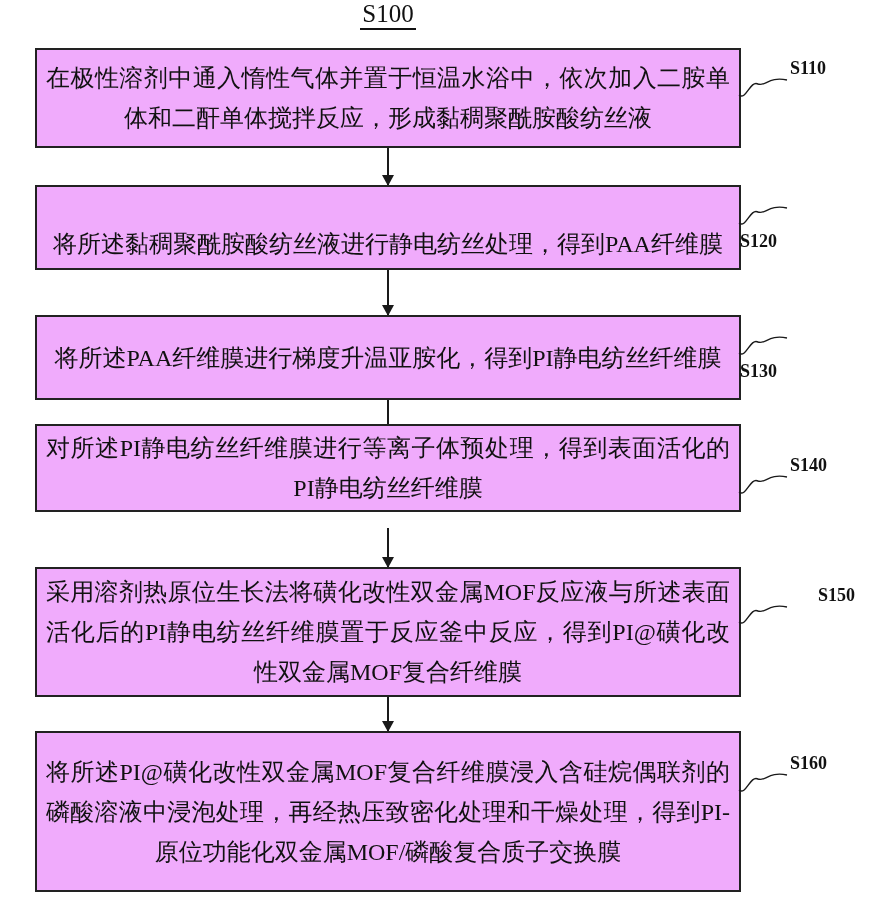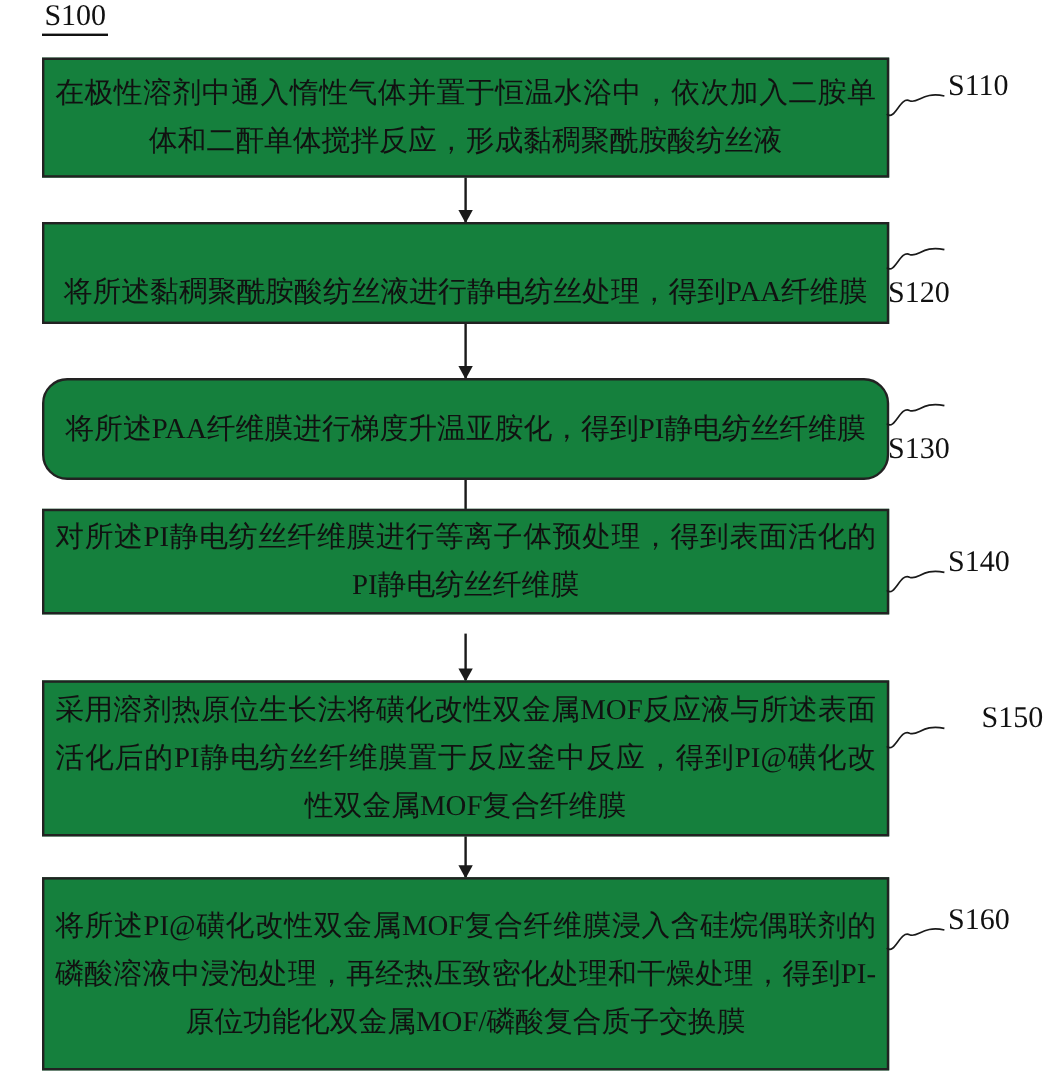--- a/index.html
+++ b/index.html
@@ -13,33 +13,34 @@
     width: 877px;
     height: 901px;
     background: #ffffff;
     overflow: hidden;
   }
   .title {
     position: absolute;
     top: 0px;
     left: 35px;
     width: 706px;
+    text-align: center;
     font-size: 25px;
     color: #111111;
   }
   .title .u {
     border-bottom: 2px solid #111111;
     padding: 0 2px 1px 2px;
   }
   .step-box {
     position: absolute;
     left: 35px;
     width: 706px;
     border: 2px solid #222222;
-    background: #15803d;
+    background: #f0abfc;
     display: flex;
     align-items: center;
     justify-content: center;
     padding: 4px 9px;
   }
   .step-text {
     width: 100%;
     font-size: 24px;
     line-height: 40px;
     color: #111111;
@@ -67,24 +68,25 @@
     position: absolute;
     left: 738px;
     display: flex;
     align-items: flex-start;
   }
   .step-ref svg {
     margin-top: 17px;
     flex: 0 0 auto;
   }
   .ref-text {
-    font-size: 25px;
+    font-size: 18px;
     margin-left: 2px;
     color: #111111;
     white-space: nowrap;
+    font-weight: bold;
   }
 </style>
 </head>
 <body>
 
 <div class="page">
 
   <div class="title">
     <span class="u">S100</span>
   </div>
@@ -108,21 +110,21 @@
   <div class="step-ref" style="top:186px;flex-direction:column;">
     <svg width="50" height="28" viewBox="0 0 50 28">
       <path d="M1,20 C8,26 12,5 20,9 C27,12 31,1 49,5" fill="none" stroke="#1a1a1a" stroke-width="1.4"></path>
     </svg>
     <span class="ref-text">S120</span>
   </div>
   <div class="arrow" style="top:270px; height:45px;">
     <div class="arrow-head"></div>
   </div>
 
-  <div class="step-box" style="top:315px; height:85px;border-radius:21px;">
+  <div class="step-box" style="top:315px; height:85px;">
     <div class="step-text">将所述PAA纤维膜进行梯度升温亚胺化，得到PI静电纺丝纤维膜</div>
   </div>
   <div class="step-ref" style="top:316px;flex-direction:column;">
     <svg width="50" height="28" viewBox="0 0 50 28">
       <path d="M1,20 C8,26 12,5 20,9 C27,12 31,1 49,5" fill="none" stroke="#1a1a1a" stroke-width="1.4"></path>
     </svg>
     <span class="ref-text">S130</span>
   </div>
   <div class="arrow" style="top:400px; height:40px;">
     <div class="arrow-head"></div>

